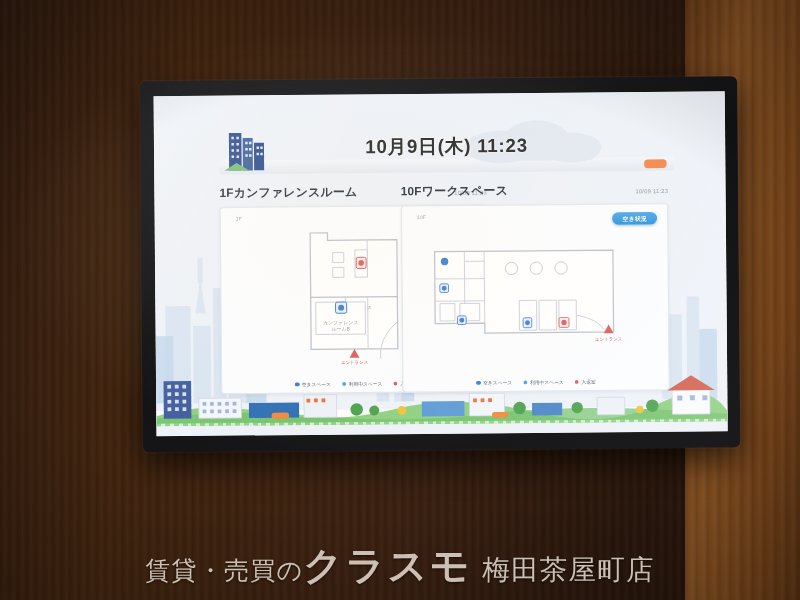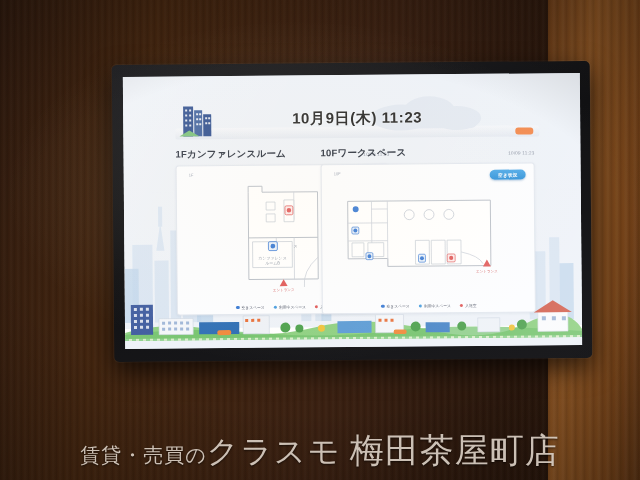--- a/index.html
+++ b/index.html
@@ -37,23 +37,23 @@
   #caption {
     position: absolute; left: 0; right: 0; bottom: 6px;
     text-align: center;
     color: #d8cdc2;
     font-size: 26px;
     letter-spacing: 1px;
     white-space: nowrap;
     text-shadow: 0 1px 2px rgba(0,0,0,.6);
     opacity: .93;
   }
-  #caption .brand { font-size: 31px; font-weight: normal; letter-spacing: 2px; }
+  #caption .brand { font-size: 31px; font-weight: bold; letter-spacing: 2px; }
   #caption .pre { font-size: 20px; }
-  #caption .post { font-size: 34px; text-align: right; }
+  #caption .post { font-size: 22px; text-align: right; }
 
   
   #tv {
     position: absolute; left: 113px; top: 63px; width: 478px; height: 297px;
     background: linear-gradient(160deg, #232326 0%, #121214 45%, #1b1b1e 100%);
     border-radius: 5px;
     box-shadow: 0 10px 26px rgba(0,0,0,.65), 0 0 0 1px rgba(255,255,255,.05);
     transform: rotate(-0.5deg);
   }
   #tv-screen {

